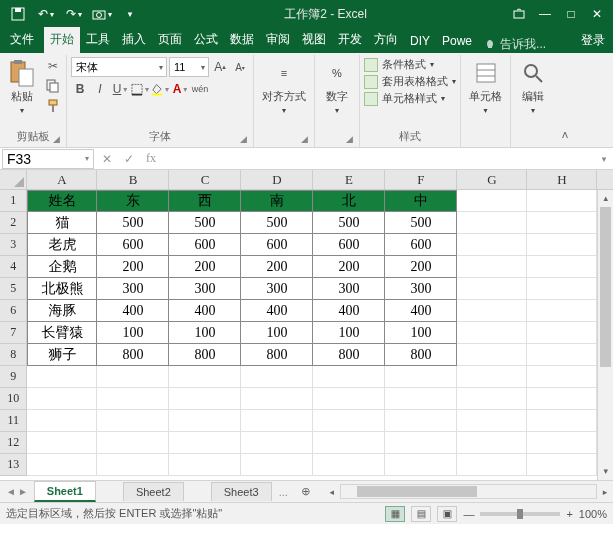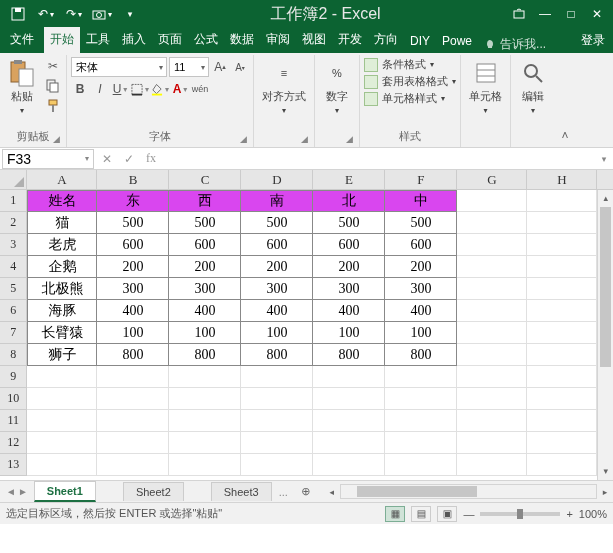--- a/index.html
+++ b/index.html
@@ -2,21 +2,21 @@
 <html><head>
 <meta charset="utf-8">
 <style>
 * { margin:0; padding:0; box-sizing:border-box; font-family:"Microsoft YaHei",sans-serif; }
 body { width:613px; height:553px; background:#fff; overflow:hidden; font-size:12px; }
 
 
 .titlebar { height:28px; background:#0c6332; display:flex; align-items:center; color:#fff; }
 .titlebar .left { display:flex; gap:4px; padding:0 6px; }
 .tb-btn { width:24px; height:20px; display:flex; align-items:center; justify-content:center; color:#fff; }
-.titlebar .title { flex:1; text-align:center; font-size:16px; color:#e8e8e8; }
+.titlebar .title { flex:1; text-align:center; font-size:12px; color:#e8e8e8; }
 .titlebar .right { display:flex; gap:2px; padding:0 4px; }
 .dd { font-size:8px; margin-left:2px; }
 
 
 .ribbon-tabs { height:25px; background:#0c6332; display:flex; align-items:flex-end; color:#fff; font-size:12px; }
 .rtab { padding:4px 6px 5px; cursor:pointer; white-space:nowrap; }
 .rtab.active { background:#f1f1f1; color:#1d7042; }
 .rtab.file { padding:4px 10px 5px; }
 .tell { flex:1; display:flex; align-items:center; gap:4px; opacity:.8; padding:0 6px; }
 .tell svg { width:12px; height:12px; }
@@ -55,21 +55,21 @@
 .sel-all { width:30px; background:#e6e6e6; border-right:1px solid #ccc; position:relative; }
 .sel-all::after { content:""; position:absolute; right:2px; bottom:2px; border:5px solid transparent; border-right-color:#b0b0b0; border-bottom-color:#b0b0b0; }
 .colheads { display:flex; flex:1; }
 .ch { background:#e6e6e6; border-right:1px solid #ccc; text-align:center; font-family:"Times New Roman",serif; font-size:13px; line-height:19px; color:#333; }
 .gbody { display:flex; flex:1; overflow:hidden; }
 .rowheads { width:30px; display:flex; flex-direction:column; }
 .rh { height:22px; background:#e6e6e6; border-bottom:1px solid #ccc; border-right:1px solid #ccc; text-align:center; font-family:"Times New Roman",serif; font-size:12px; line-height:21px; color:#333; }
 .cells { flex:1; position:relative; }
 .crow { display:flex; height:22px; }
 .cell { border-right:1px solid #e0e0e0; border-bottom:1px solid #e0e0e0; font-family:"SimSun",serif; font-size:14px; display:flex; align-items:center; justify-content:center; }
-.hdr-cell { background:#d946ef; font-weight:normal; }
+.hdr-cell { background:#15803d; font-weight:normal; }
 .tbl-border { border-right:1px solid #888; border-bottom:1px solid #888; }
 .tbl-border-l { border-left:1px solid #888; }
 .tbl-border-t { border-top:1px solid #888; }
 .vscroll { width:17px; background:#f1f1f1; border-left:1px solid #d4d4d4; display:flex; flex-direction:column; }
 .sbtn { height:17px; text-align:center; font-size:9px; color:#666; line-height:17px; }
 .vthumb { flex:1; background:#f1f1f1; position:relative; }
 .vthumb::after { content:""; position:absolute; top:0; left:2px; right:2px; height:160px; background:#c6c6c6; }
 
 
 .sheetbar { height:22px; border-top:1px solid #d4d4d4; display:flex; align-items:center; background:#f1f1f1; font-size:11px; }

